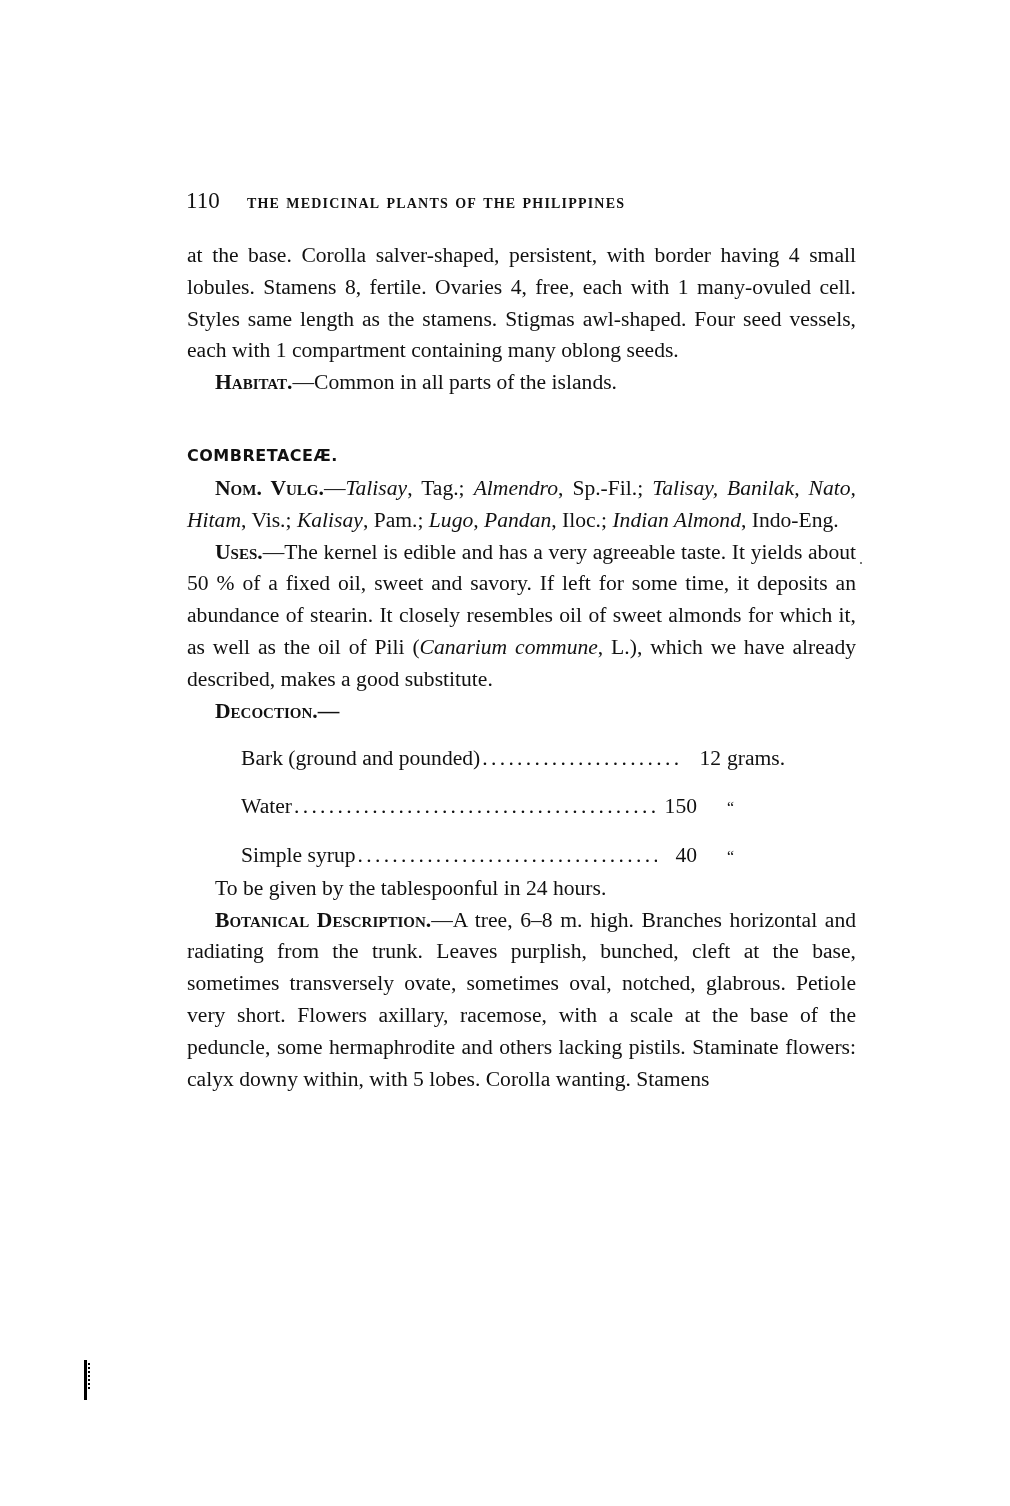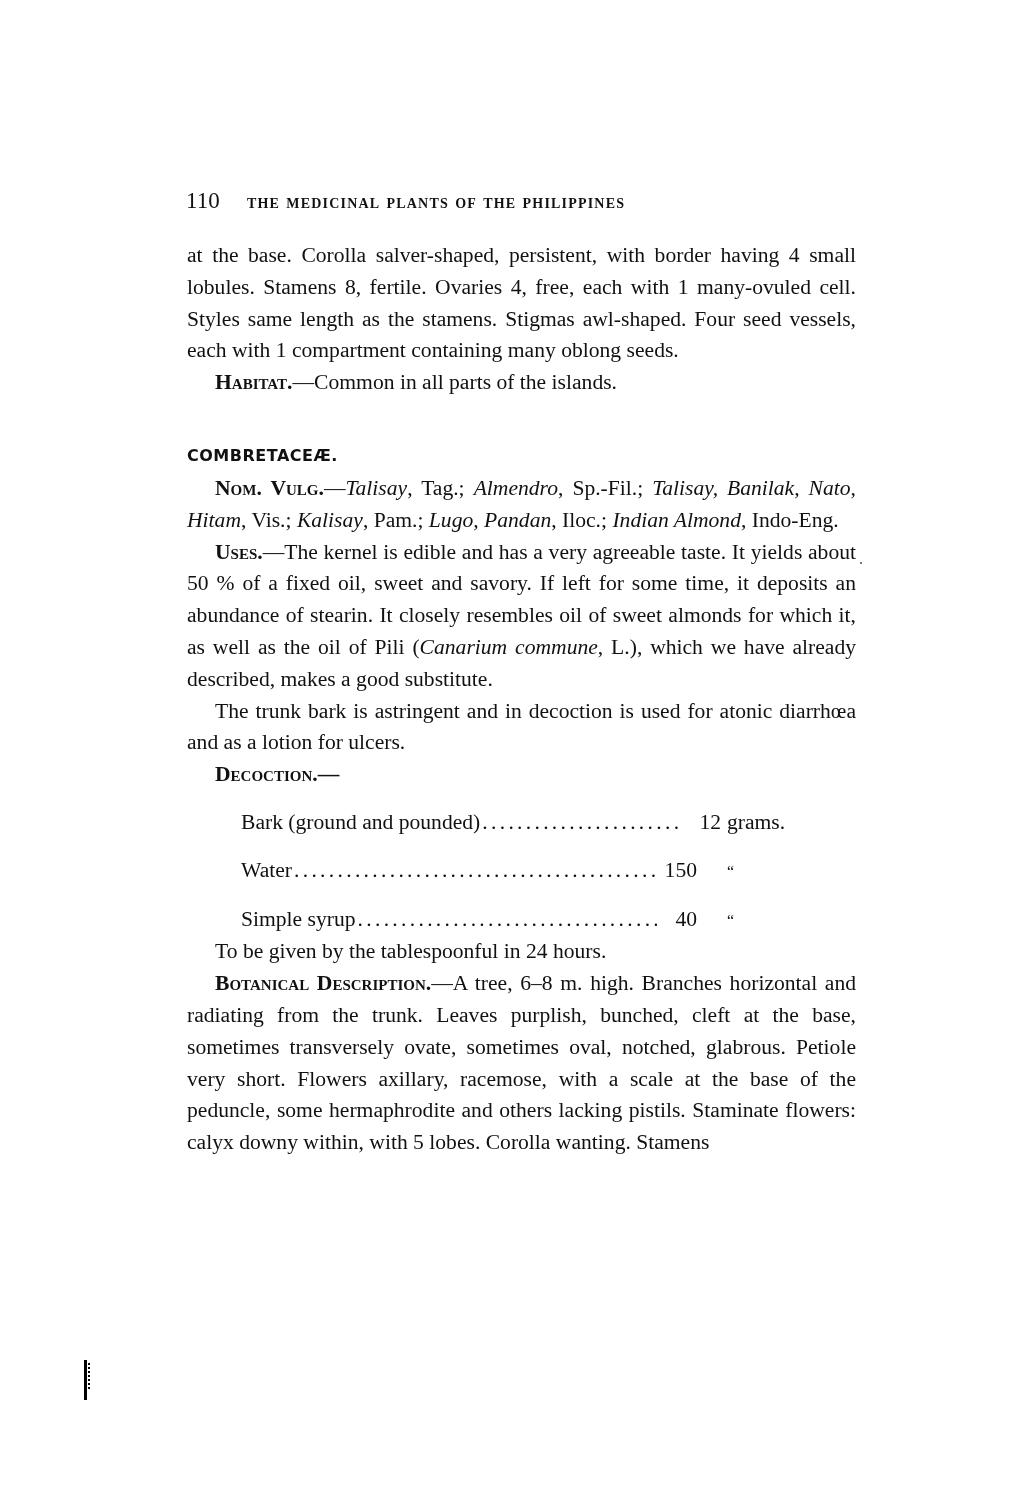--- a/index.html
+++ b/index.html
@@ -162,21 +162,20 @@
 
     <div class="gap-section"></div>
 
     <p class="section-heading">COMBRETACEÆ.</p>
 
 
     <p class="indent"><span class="sc">Nom. Vulg.</span><span id="nomvulg-parts"><span>—</span><i>Talisay</i><span>, Tag.; </span><i>Almendro</i><span>, Sp.-Fil.; </span><i>Talisay, Banilak, Nato, Hitam</i><span>, Vis.; </span><i>Kalisay</i><span>, Pam.; </span><i>Lugo, Pandan</i><span>, Iloc.; </span><i>Indian Almond</i><span>, Indo-Eng.</span></span></p>
 
     <p class="indent"><span class="sc">Uses.</span><span>—The kernel is edible and has a very agreeable taste. It yields about 50 % of a fixed oil, sweet and savory. If left for some time, it deposits an abundance of stearin. It closely resembles oil of sweet almonds for which it, as well as the oil of Pili (</span><i>Canarium commune</i><span>, L.), which we have already described, makes a good substitute.</span></p>
 
-    <p class="indent">The trunk bark is astringent and in decoction is used for atonic diarrhœa and as a lotion for ulcers.</p>
 
     <p class="indent"><span class="sc">Decoction.—</span></p>
 
     <div class="recipe">
       <div class="recipe-row">
         <span class="ing">Bark (ground and pounded)</span>
         <span class="dots">............................................</span>
         <span class="qty">12</span>
         <span class="unit">grams.</span>
       </div>

